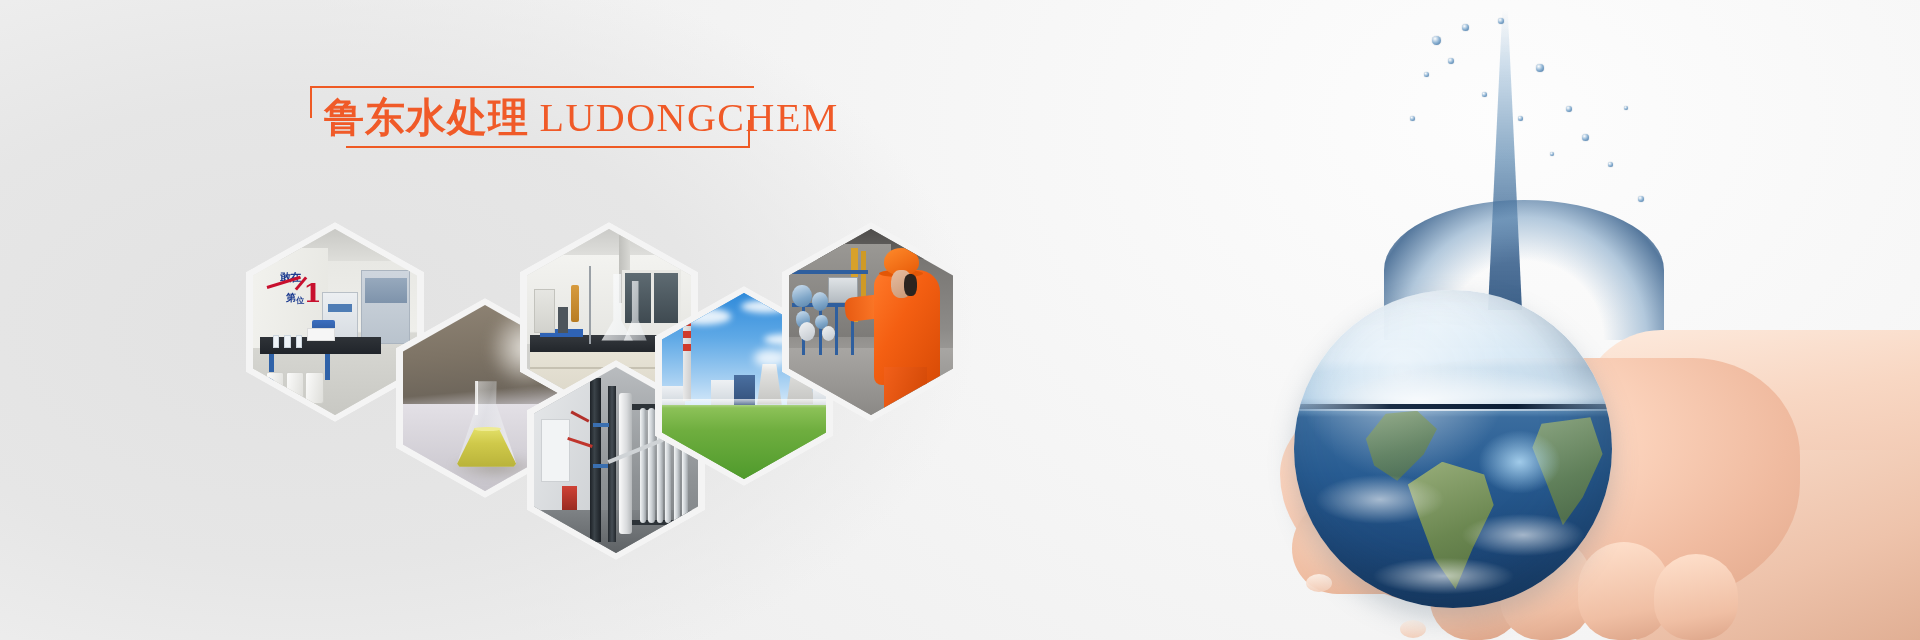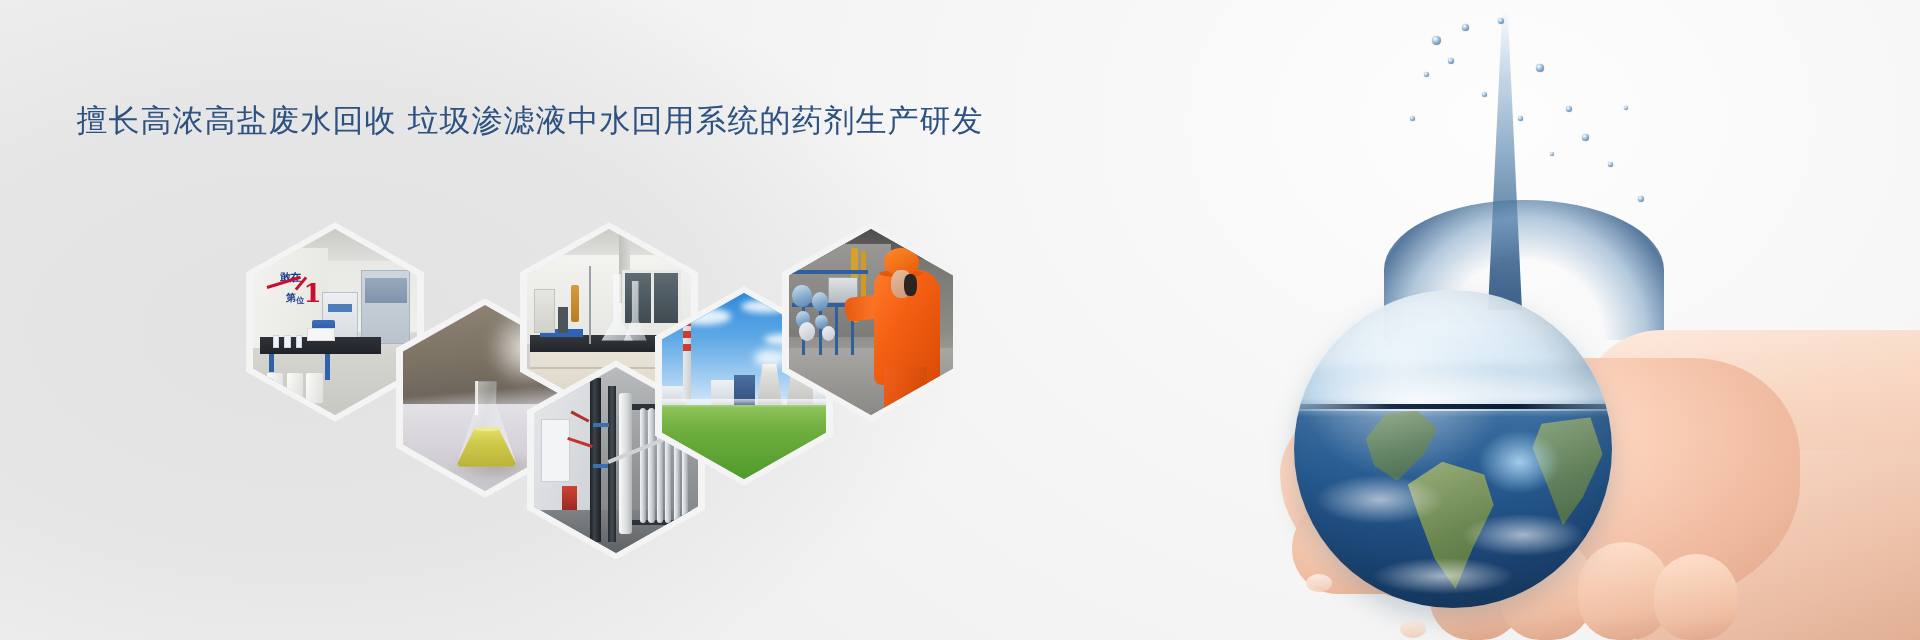--- a/index.html
+++ b/index.html
@@ -534,21 +534,26 @@
           <span class="brim"></span>
             <span class="helmet"></span>
           <span class="face"></span>
             <span class="hair"></span>
         </div>
       </div>
     </div>
   </div>
 
   <div class="text-block">
-    <div class="subtitle">擅长高浓高盐废水回收 垃圾渗滤液中水回用系统的药剂生产研发</div>
+    <div class="title-wrap">
+      <div class="title">
+        <span class="cn">鲁东水处理</span>
+        <span class="en">LUDONGCHEM</span>
+      </div>
+    </div>
   </div>
 
   <div class="globe-scene">
 
     <div class="splash">
       <span class="jet"></span>
       <span class="crown"></span>
       <span class="drop" style="left:62px;top:26px;width:9px;height:9px;"></span>
       <span class="drop" style="left:78px;top:48px;width:6px;height:6px;"></span>
       <span class="drop" style="left:54px;top:62px;width:5px;height:5px;"></span>

